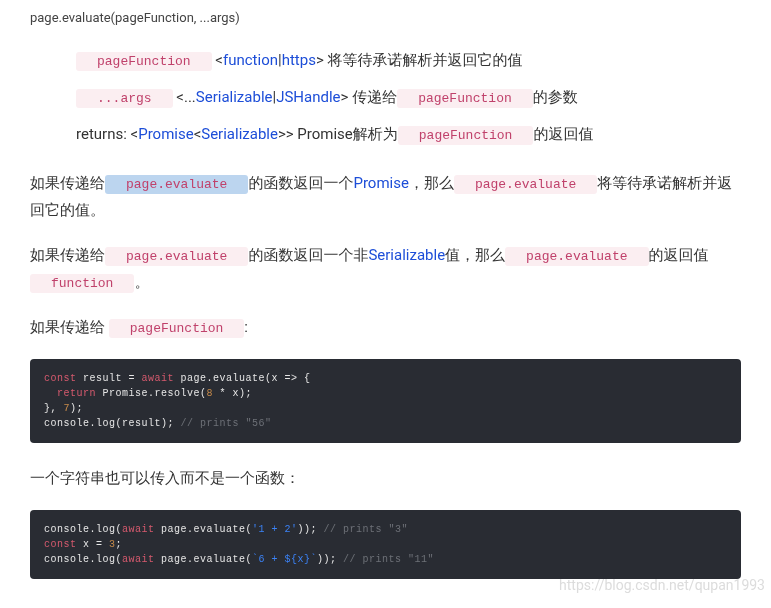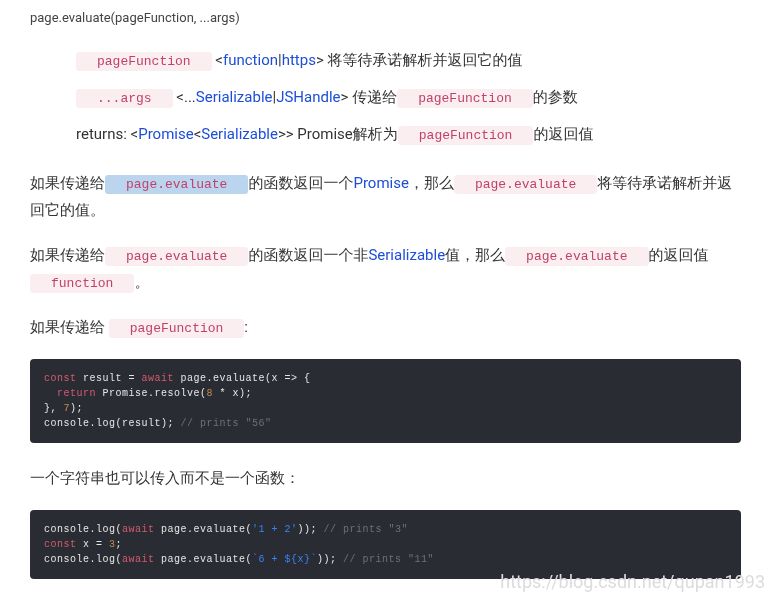--- a/index.html
+++ b/index.html
@@ -65,21 +65,21 @@
   .tk-num  { color: #c68a4a; }
   .tk-str  { color: #3b82f6; font-family: Liberation Mono, monospace; }
   .tk-cm   { color: #6d7077; }
   .tk-id   { color: #e6e6e6; }
   .tk-p    { color: #cfd2d8; }
   .watermark {
     position: fixed;
     right: 6px;
     bottom: 10px;
     color: #dcdcdc;
-    font-size: 18px;
+    font-size: 14px;
     pointer-events: none;
   }
 </style>
 </head>
 <body>
 
 <h3>page.evaluate(pageFunction, ...args)</h3>
 
 <ul class="params">
   <li>

